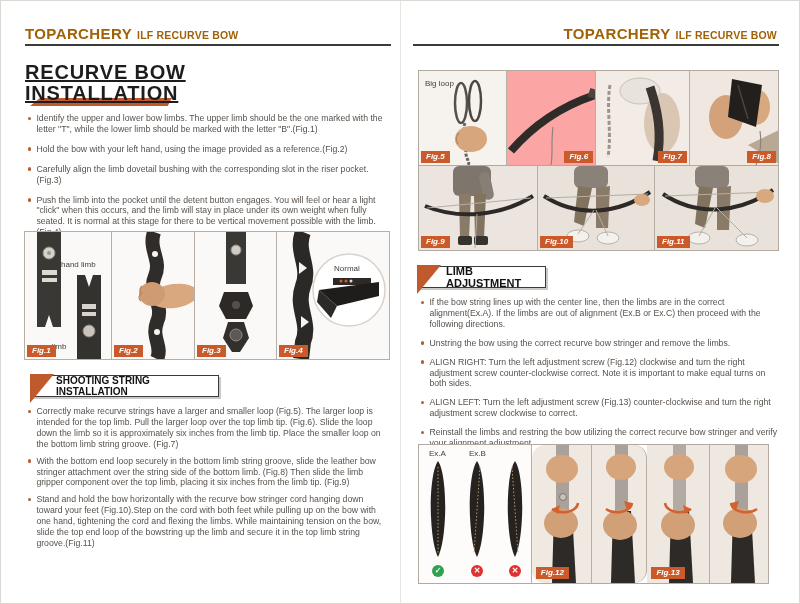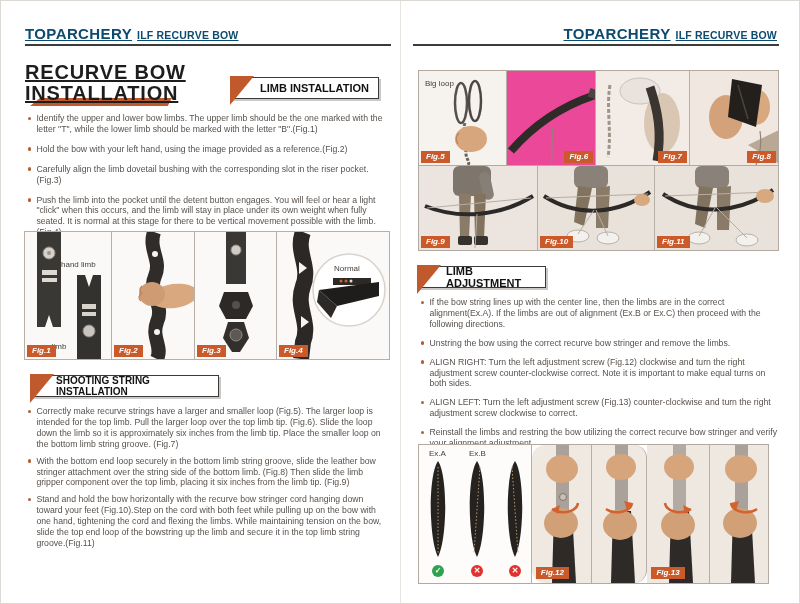--- a/index.html
+++ b/index.html
@@ -1,20 +1,20 @@
 <!DOCTYPE html>
 <html><head>
 <meta charset="utf-8">
 <style>
   html,body{margin:0;padding:0;background:#fff;}
   #page{position:relative;width:800px;height:604px;background:#ffffff;
         font-family:"Liberation Sans",sans-serif;overflow:hidden;border:1px solid #dcd9d5;box-sizing:border-box;}
   .abs{position:absolute;}
   .gutter{left:399px;top:0;width:1px;height:604px;background:#e7e4e0;}
-  .brand{font-weight:bold;font-size:15px;color:#0c4a6e;letter-spacing:.4px;white-space:nowrap;text-decoration:underline;}
+  .brand{font-weight:bold;font-size:15px;color:#a16207;letter-spacing:.4px;white-space:nowrap;}
   .brand .sub{font-size:10.5px;margin-left:5px;letter-spacing:.2px;}
   .rule{height:2px;background:#3b3b3b;}
   .title{font-weight:bold;font-size:20px;color:#1d1d1d;letter-spacing:.8px;line-height:21px;z-index:2;text-decoration:underline;}
   .tbar{background:#c05a2c;z-index:1;clip-path:polygon(7% 0,100% 0,97% 100%,0 100%);}
   .hbox{border:1.5px solid #3a3a3a;background:#fff;box-shadow:2px 2px 0 rgba(160,155,150,.55);
         display:flex;align-items:center;font-weight:bold;color:#121212;box-sizing:border-box;position:absolute;}
   .hbox .tri{position:absolute;left:-2px;top:-2px;width:24px;height:29px;background:#c05a2c;
         clip-path:polygon(0 0,100% 0,0 100%);}
   .bullets{display:flex;flex-direction:column;}
   .bullet{display:flex;font-size:8.7px;line-height:10.9px;color:#57514c;}
@@ -42,24 +42,20 @@
 
   <div class="abs brand" style="left:24px;top:24px;">
     <span>TOPARCHERY</span><span class="sub">ILF RECURVE BOW</span>
   </div>
   <div class="abs rule" style="left:24px;top:43px;width:366px;"></div>
 
   <div class="abs title" style="left:24px;top:61px;">RECURVE BOW</div>
   <div class="abs tbar" style="left:29px;top:97px;width:142px;height:8px;"></div>
   <div class="abs title" style="left:24px;top:82px;">INSTALLATION</div>
 
-  <div class="hbox" style="left:230px;top:76px;width:148px;height:22px;font-size:11px;padding-left:28px;">
-    <span class="tri"></span>
-    <span>LIMB INSTALLATION</span>
-  </div>
 
   <div class="abs bullets" style="left:26px;top:112px;width:363px;gap:9px;">
     <div class="bullet">
         <span class="dot"></span>
         <span>Identify the upper and lower bow limbs. The upper limb should be the one marked with the letter "T", while the lower limb should be marked with the letter "B".(Fig.1)</span>
       </div>
     <div class="bullet">
         <span class="dot"></span>
         <span>Hold the bow with your left hand, using the image provided as a reference.(Fig.2)</span>
       </div>
@@ -161,21 +157,21 @@
         <svg width="90" height="94" viewBox="0 0 90 94">
           <ellipse cx="42" cy="32" rx="6" ry="20" fill="none" stroke="#55504b" stroke-width="2.5"></ellipse>
           <ellipse cx="56" cy="30" rx="6" ry="20" fill="none" stroke="#4c4742" stroke-width="2.5"></ellipse>
           <path d="M46,52 C42,62 52,66 48,76 C44,86 52,90 49,94" fill="none" stroke="#6b635c" stroke-width="3" stroke-dasharray="3,1.5"></path>
           <ellipse cx="52" cy="68" rx="16" ry="13" fill="#d7a67d"></ellipse>
           <path d="M40,62 q-5,5 -1,11" stroke="#b9835c" stroke-width="1.2" fill="none"></path>
         </svg>
         <span class="ann" style="left:6px;top:8px;">Big loop</span>
         <span class="badge">Fig.5</span>
       </div>
-      <div class="panel" style="width:92px;background:#ec4899;">
+      <div class="panel" style="width:92px;background:#fca5a5;">
         <svg width="91" height="94" viewBox="0 0 91 94">
           <path d="M4,80 C28,52 58,34 88,24" fill="none" stroke="#2f2b28" stroke-width="8"></path>
           <rect x="82" y="18" width="8" height="9" fill="#4a4540" transform="rotate(18 86 22)"></rect>
           <path d="M46,56 C44,70 46,84 44,94" fill="none" stroke="#8d857d" stroke-width="1.2"></path>
         </svg>
         <span class="badge r">Fig.6</span>
       </div>
       <div class="panel" style="width:97px;background:#f3ece6;">
         <svg width="84" height="94" viewBox="0 0 84 94">
           <path d="M14,14 C10,38 16,60 12,86" fill="none" stroke="#9d958c" stroke-width="3" stroke-dasharray="4,2"></path>

